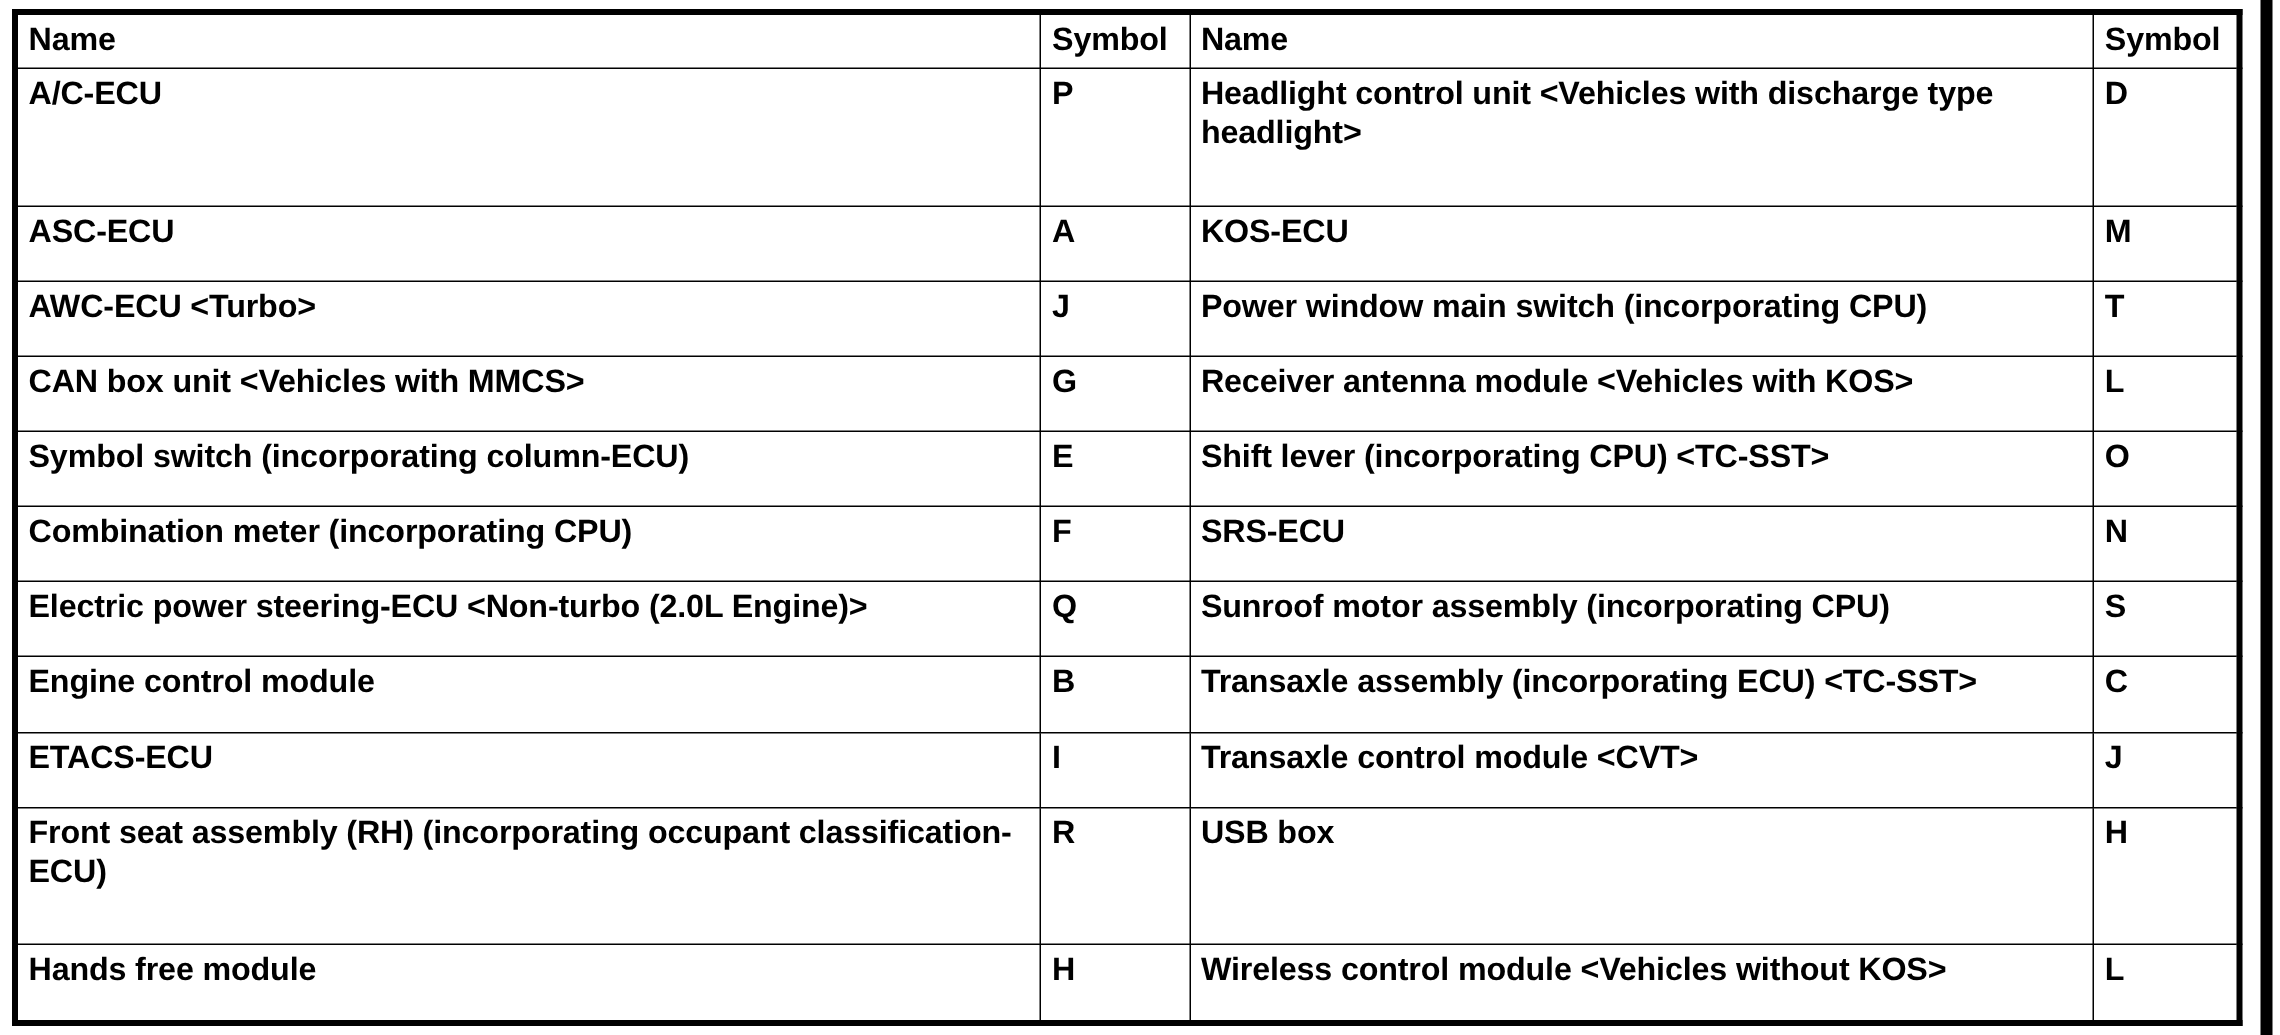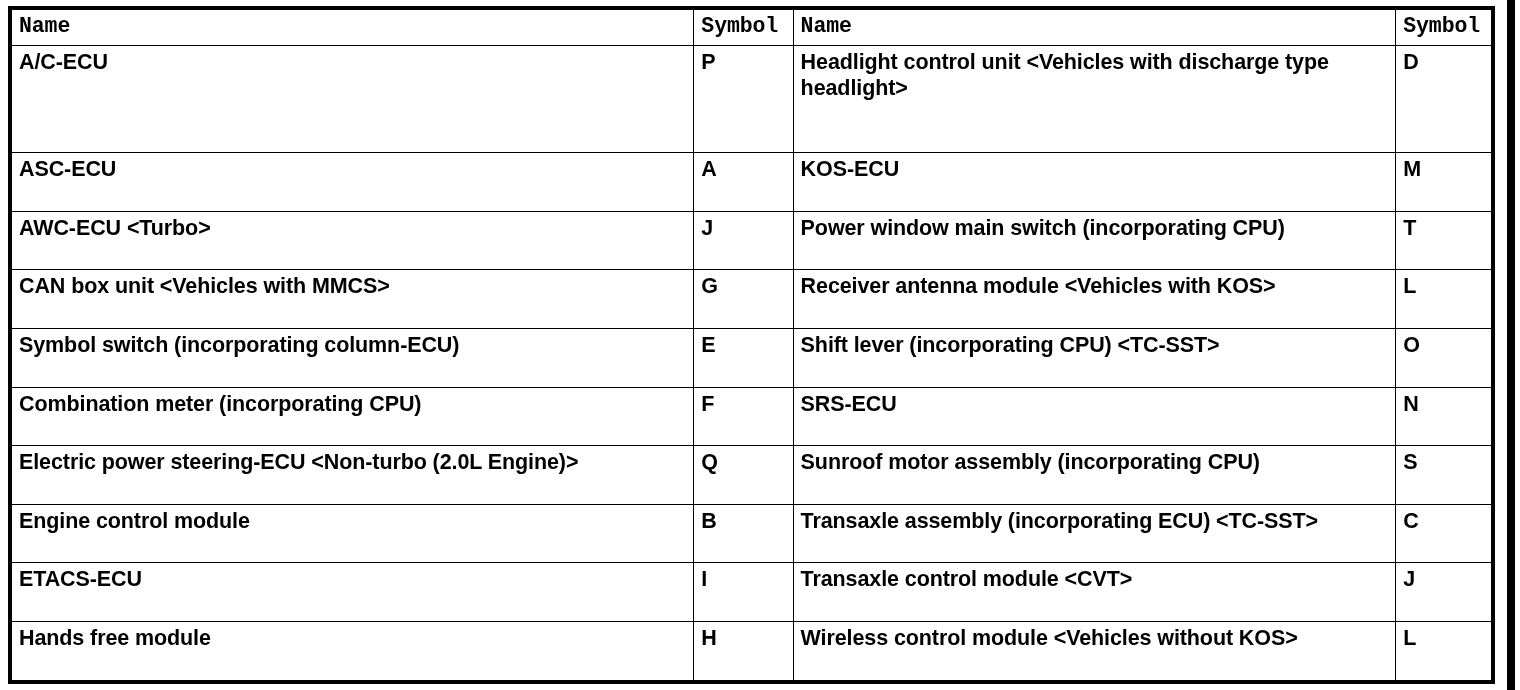--- a/index.html
+++ b/index.html
@@ -54,21 +54,20 @@
     line-height: 26px;
     text-align: left;
     vertical-align: top;
     font-weight: bold;
     letter-spacing: -0.1px;
     word-spacing: 0px;
   }
 
   #ecu-table th {
     font-weight: bold;
-    font-family: Liberation Mono, monospace;
   }
 
   
   col.col-name-left   { width: 682px; }
   col.col-sym-left    { width: 99px;  }
   col.col-name-right  { width: 601px; }
   col.col-sym-right   { width: 97px;  }
 
   
   tr.header-row th { height: 28px; }
@@ -153,20 +152,26 @@
           <td class="sym-cell">B</td>
           <td class="name-cell">Transaxle assembly (incorporating ECU) &lt;TC-SST&gt;</td>
           <td class="sym-cell">C</td>
         </tr>
         <tr class="row-single">
           <td class="name-cell">ETACS-ECU</td>
           <td class="sym-cell">I</td>
           <td class="name-cell">Transaxle control module &lt;CVT&gt;</td>
           <td class="sym-cell">J</td>
         </tr>
+        <tr class="row-double">
+          <td class="name-cell">Front seat assembly (RH) (incorporating occupant classification-ECU)</td>
+          <td class="sym-cell">R</td>
+          <td class="name-cell">USB box</td>
+          <td class="sym-cell">H</td>
+        </tr>
         <tr class="row-single">
           <td class="name-cell">Hands free module</td>
           <td class="sym-cell">H</td>
           <td class="name-cell">Wireless control module &lt;Vehicles without KOS&gt;</td>
           <td class="sym-cell">L</td>
         </tr>
       </tbody>
   </table>
 
 </div>

